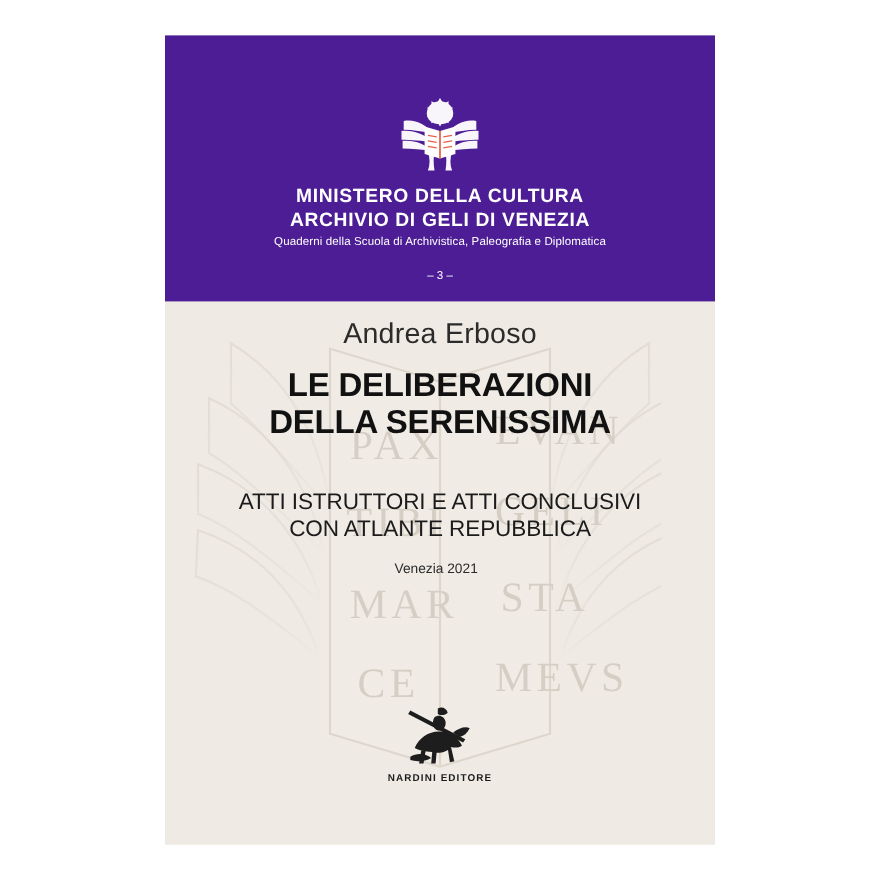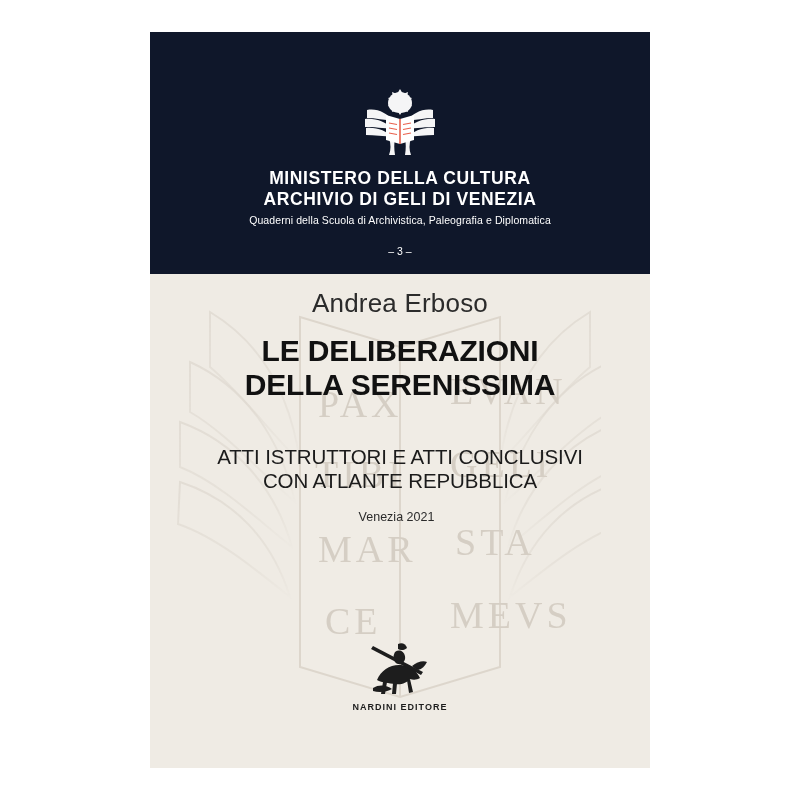--- a/index.html
+++ b/index.html
@@ -43,21 +43,21 @@
   }
   .watermark svg { display: block; }
 
   
   .band {
     position: absolute;
     left: 0;
     top: 0;
     width: 500px;
     height: 242px;
-    background: #0f172a;
+    background: #4c1d95;
     text-align: center;
     color: #ffffff;
   }
 
   .crest {
     position: absolute;
     left: 50%;
     top: 56px;
     transform: translateX(-50%);
     width: 74px;

